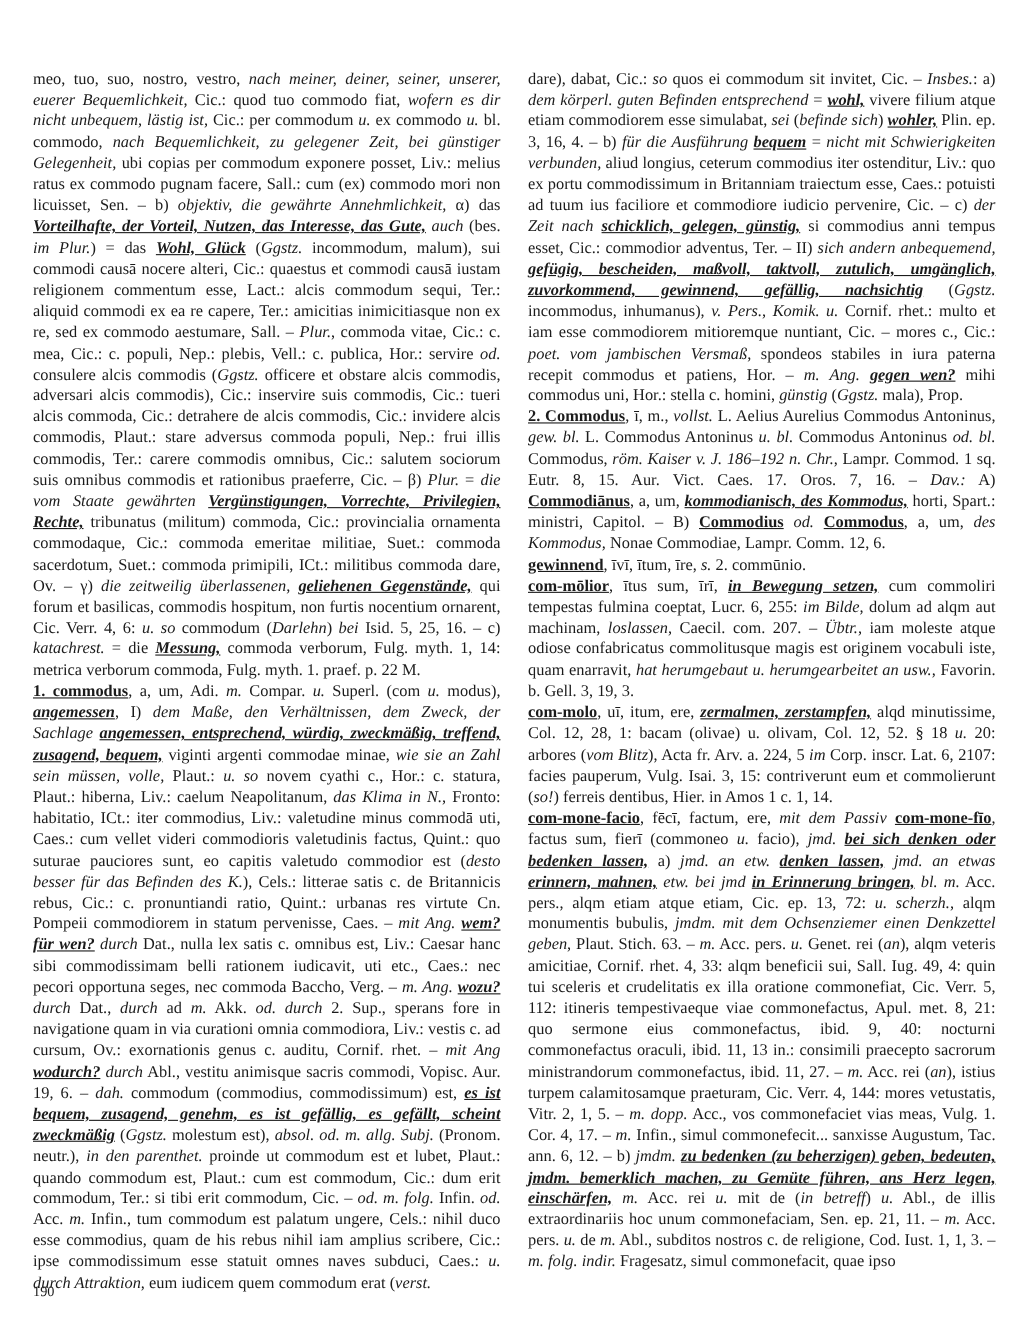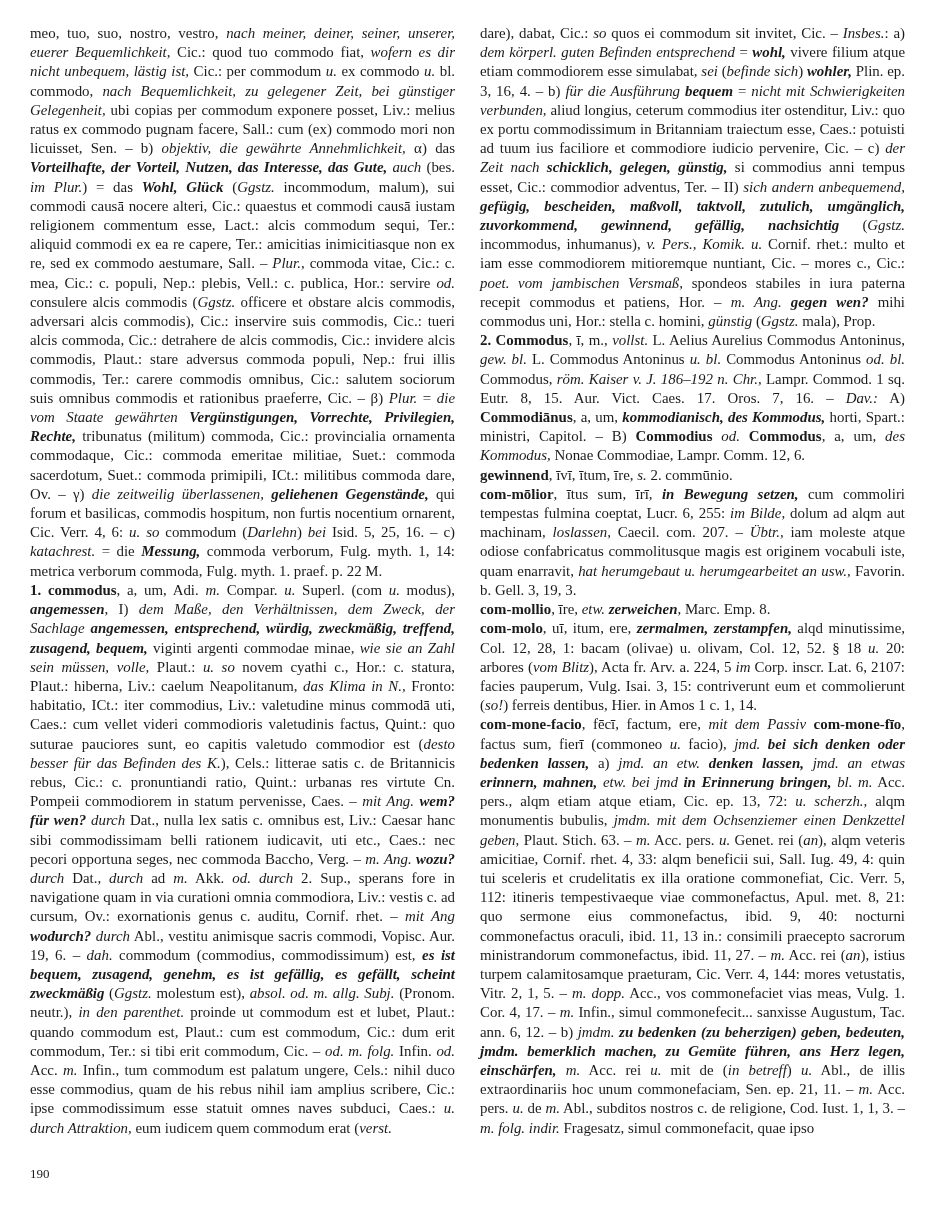--- a/index.html
+++ b/index.html
@@ -15,33 +15,34 @@
     position: relative;
     width: 935px;
     height: 1210px;
     padding: 24px 30px 0 30px;
     background: #ffffff;
     overflow: hidden;
   }
   .columns {
     display: flex;
     gap: 25px;
+    margin-top: 39px;
   }
   .column {
     width: 425px;
     font-size: 14.9px;
     line-height: 19.2px;
     text-align: justify;
     letter-spacing: 0;
     word-spacing: 0;
   }
   .column p.entry {
     margin: 0;
   }
-  .column b { font-weight: bold; }
+  .column b { font-weight: bold; text-decoration: underline; }
   .column i { font-style: italic; }
   .page-number {
     position: absolute;
     left: 30px;
     bottom: 28px;
     font-size: 13px;
     color: #1b1b1b;
   }
 </style>
 </head>
@@ -51,19 +52,18 @@
   <div class="columns">
     <div class="column">
         <p class="entry">meo, tuo, suo, nostro, vestro, <i>nach meiner, deiner, seiner, unserer, euerer Bequemlichkeit,</i> Cic.: quod tuo commodo fiat, <i>wofern es dir nicht unbequem, lästig ist,</i> Cic.: per commodum <i>u.</i> ex commodo <i>u.</i> bl. commodo, <i>nach Bequemlichkeit, zu gelegener Zeit, bei günstiger Gelegenheit,</i> ubi copias per commodum exponere posset, Liv.: melius ratus ex commodo pugnam facere, Sall.: cum (ex) commodo mori non licuisset, Sen. – b) <i>objektiv, die gewährte Annehmlichkeit,</i> α) das <b><i>Vorteilhafte, der Vorteil, Nutzen, das Interesse, das Gute,</i></b> <i>auch</i> (bes. <i>im Plur.</i>) = das <b><i>Wohl, Glück</i></b> (<i>Ggstz.</i> incommodum, malum), sui commodi causā nocere alteri, Cic.: quaestus et commodi causā iustam religionem commentum esse, Lact.: alcis commodum sequi, Ter.: aliquid commodi ex ea re capere, Ter.: amicitias inimicitiasque non ex re, sed ex commodo aestumare, Sall. – <i>Plur.</i>, commoda vitae, Cic.: c. mea, Cic.: c. populi, Nep.: plebis, Vell.: c. publica, Hor.: servire <i>od.</i> consulere alcis commodis (<i>Ggstz.</i> officere et obstare alcis commodis, adversari alcis commodis), Cic.: inservire suis commodis, Cic.: tueri alcis commoda, Cic.: detrahere de alcis commodis, Cic.: invidere alcis commodis, Plaut.: stare adversus commoda populi, Nep.: frui illis commodis, Ter.: carere commodis omnibus, Cic.: salutem sociorum suis omnibus commodis et rationibus praeferre, Cic. – β) <i>Plur.</i> = <i>die vom Staate gewährten</i> <b><i>Vergünstigungen, Vorrechte, Privilegien, Rechte,</i></b> tribunatus (militum) commoda, Cic.: provincialia ornamenta commodaque, Cic.: commoda emeritae militiae, Suet.: commoda sacerdotum, Suet.: commoda primipili, ICt.: militibus commoda dare, Ov. – γ) <i>die zeitweilig überlassenen,</i> <b><i>geliehenen Gegenstände,</i></b> qui forum et basilicas, commodis hospitum, non furtis nocentium ornarent, Cic. Verr. 4, 6: <i>u. so</i> commodum (<i>Darlehn</i>) <i>bei</i> Isid. 5, 25, 16. – c) <i>katachrest.</i> = die <b><i>Messung,</i></b> commoda verborum, Fulg. myth. 1, 14: metrica verborum commoda, Fulg. myth. 1. praef. p. 22 M.</p>
         <p class="entry"><b>1. commodus</b>, a, um, Adi. <i>m.</i> Compar. <i>u.</i> Superl. (com <i>u.</i> modus), <b><i>angemessen</i></b>, I) <i>dem Maße, den Verhältnissen, dem Zweck, der Sachlage</i> <b><i>angemessen, entsprechend, würdig, zweckmäßig, treffend, zusagend, bequem,</i></b> viginti argenti commodae minae, <i>wie sie an Zahl sein müssen, volle,</i> Plaut.: <i>u. so</i> novem cyathi c., Hor.: c. statura, Plaut.: hiberna, Liv.: caelum Neapolitanum, <i>das Klima in N.,</i> Fronto: habitatio, ICt.: iter commodius, Liv.: valetudine minus commodā uti, Caes.: cum vellet videri commodioris valetudinis factus, Quint.: quo suturae pauciores sunt, eo capitis valetudo commodior est (<i>desto besser für das Befinden des K.</i>), Cels.: litterae satis c. de Britannicis rebus, Cic.: c. pronuntiandi ratio, Quint.: urbanas res virtute Cn. Pompeii commodiorem in statum pervenisse, Caes. – <i>mit Ang.</i> <b><i>wem? für wen?</i></b> <i>durch</i> Dat., nulla lex satis c. omnibus est, Liv.: Caesar hanc sibi commodissimam belli rationem iudicavit, uti etc., Caes.: nec pecori opportuna seges, nec commoda Baccho, Verg. – <i>m. Ang.</i> <b><i>wozu?</i></b> <i>durch</i> Dat., <i>durch</i> ad <i>m.</i> Akk. <i>od. durch</i> 2. Sup., sperans fore in navigatione quam in via curationi omnia commodiora, Liv.: vestis c. ad cursum, Ov.: exornationis genus c. auditu, Cornif. rhet. – <i>mit Ang</i> <b><i>wodurch?</i></b> <i>durch</i> Abl., vestitu animisque sacris commodi, Vopisc. Aur. 19, 6. – <i>dah.</i> commodum (commodius, commodissimum) est, <b><i>es ist bequem, zusagend, genehm, es ist gefällig, es gefällt, scheint zweckmäßig</i></b> (<i>Ggstz.</i> molestum est), <i>absol. od. m. allg. Subj.</i> (Pronom. neutr.), <i>in den parenthet.</i> proinde ut commodum est et lubet, Plaut.: quando commodum est, Plaut.: cum est commodum, Cic.: dum erit commodum, Ter.: si tibi erit commodum, Cic. – <i>od. m. folg.</i> Infin. <i>od.</i> Acc. <i>m.</i> Infin., tum commodum est palatum ungere, Cels.: nihil duco esse commodius, quam de his rebus nihil iam amplius scribere, Cic.: ipse commodissimum esse statuit omnes naves subduci, Caes.: <i>u. durch Attraktion,</i> eum iudicem quem commodum erat (<i>verst.</i></p>
       </div>
     <div class="column">
         <p class="entry">dare), dabat, Cic.: <i>so</i> quos ei commodum sit invitet, Cic. – <i>Insbes.</i>: a) <i>dem körperl. guten Befinden entsprechend</i> = <b><i>wohl,</i></b> vivere filium atque etiam commodiorem esse simulabat, <i>sei</i> (<i>befinde sich</i>) <b><i>wohler,</i></b> Plin. ep. 3, 16, 4. – b) <i>für die Ausführung</i> <b><i>bequem</i></b> = <i>nicht mit Schwierigkeiten verbunden,</i> aliud longius, ceterum commodius iter ostenditur, Liv.: quo ex portu commodissimum in Britanniam traiectum esse, Caes.: potuisti ad tuum ius faciliore et commodiore iudicio pervenire, Cic. – c) <i>der Zeit nach</i> <b><i>schicklich, gelegen, günstig,</i></b> si commodius anni tempus esset, Cic.: commodior adventus, Ter. – II) <i>sich andern anbequemend,</i> <b><i>gefügig, bescheiden, maßvoll, taktvoll, zutulich, umgänglich, zuvorkommend, gewinnend, gefällig, nachsichtig</i></b> (<i>Ggstz.</i> incommodus, inhumanus), <i>v. Pers., Komik. u.</i> Cornif. rhet.: multo et iam esse commodiorem mitioremque nuntiant, Cic. – mores c., Cic.: <i>poet. vom jambischen Versmaß,</i> spondeos stabiles in iura paterna recepit commodus et patiens, Hor. – <i>m. Ang.</i> <b><i>gegen wen?</i></b> mihi commodus uni, Hor.: stella c. homini, <i>günstig</i> (<i>Ggstz.</i> mala), Prop.</p>
         <p class="entry"><b>2. Commodus</b>, ī, m., <i>vollst.</i> L. Aelius Aurelius Commodus Antoninus, <i>gew. bl.</i> L. Commodus Antoninus <i>u. bl.</i> Commodus Antoninus <i>od. bl.</i> Commodus, <i>röm. Kaiser v. J. 186–192 n. Chr.,</i> Lampr. Commod. 1 sq. Eutr. 8, 15. Aur. Vict. Caes. 17. Oros. 7, 16. – <i>Dav.:</i> A) <b>Commodiānus</b>, a, um, <b><i>kommodianisch, des Kommodus,</i></b> horti, Spart.: ministri, Capitol. – B) <b>Commodius</b> <i>od.</i> <b>Commodus</b>, a, um, <i>des Kommodus,</i> Nonae Commodiae, Lampr. Comm. 12, 6.</p>
         <p class="entry"><b>gewinnend</b>, īvī, ītum, īre, <i>s.</i> 2. commūnio.</p>
         <p class="entry"><b>com-mōlior</b>, ītus sum, īrī, <b><i>in Bewegung setzen,</i></b> cum commoliri tempestas fulmina coeptat, Lucr. 6, 255: <i>im Bilde,</i> dolum ad alqm aut machinam, <i>loslassen,</i> Caecil. com. 207. – <i>Übtr.,</i> iam moleste atque odiose confabricatus commolitusque magis est originem vocabuli iste, quam enarravit, <i>hat herumgebaut u. herumgearbeitet an usw.,</i> Favorin. b. Gell. 3, 19, 3.</p>
-        <p class="entry"><b>com-mollio</b>, īre, <i>etw.</i> <b><i>zerweichen</i></b>, Marc. Emp. 8.</p>
         <p class="entry"><b>com-molo</b>, uī, itum, ere, <b><i>zermalmen, zerstampfen,</i></b> alqd minutissime, Col. 12, 28, 1: bacam (olivae) u. olivam, Col. 12, 52. § 18 <i>u.</i> 20: arbores (<i>vom Blitz</i>), Acta fr. Arv. a. 224, 5 <i>im</i> Corp. inscr. Lat. 6, 2107: facies pauperum, Vulg. Isai. 3, 15: contriverunt eum et commolierunt (<i>so!</i>) ferreis dentibus, Hier. in Amos 1 c. 1, 14.</p>
         <p class="entry"><b>com-mone-facio</b>, fēcī, factum, ere, <i>mit dem Passiv</i> <b>com-mone-fīo</b>, factus sum, fierī (commoneo <i>u.</i> facio), <i>jmd.</i> <b><i>bei sich denken oder bedenken lassen,</i></b> a) <i>jmd. an etw.</i> <b><i>denken lassen,</i></b> <i>jmd. an etwas</i> <b><i>erinnern, mahnen,</i></b> <i>etw. bei jmd</i> <b><i>in Erinnerung bringen,</i></b> <i>bl. m.</i> Acc. pers., alqm etiam atque etiam, Cic. ep. 13, 72: <i>u. scherzh.,</i> alqm monumentis bubulis, <i>jmdm. mit dem Ochsenziemer einen Denkzettel geben,</i> Plaut. Stich. 63. – <i>m.</i> Acc. pers. <i>u.</i> Genet. rei (<i>an</i>), alqm veteris amicitiae, Cornif. rhet. 4, 33: alqm beneficii sui, Sall. Iug. 49, 4: quin tui sceleris et crudelitatis ex illa oratione commonefiat, Cic. Verr. 5, 112: itineris tempestivaeque viae commonefactus, Apul. met. 8, 21: quo sermone eius commonefactus, ibid. 9, 40: nocturni commonefactus oraculi, ibid. 11, 13 in.: consimili praecepto sacrorum ministrandorum commonefactus, ibid. 11, 27. – <i>m.</i> Acc. rei (<i>an</i>), istius turpem calamitosamque praeturam, Cic. Verr. 4, 144: mores vetustatis, Vitr. 2, 1, 5. – <i>m. dopp.</i> Acc., vos commonefaciet vias meas, Vulg. 1. Cor. 4, 17. – <i>m.</i> Infin., simul commonefecit... sanxisse Augustum, Tac. ann. 6, 12. – b) <i>jmdm.</i> <b><i>zu bedenken (zu beherzigen) geben, bedeuten, jmdm. bemerklich machen, zu Gemüte führen, ans Herz legen, einschärfen,</i></b> <i>m.</i> Acc. rei <i>u.</i> mit de (<i>in betreff</i>) <i>u.</i> Abl., de illis extraordinariis hoc unum commonefaciam, Sen. ep. 21, 11. – <i>m.</i> Acc. pers. <i>u.</i> de <i>m.</i> Abl., subditos nostros c. de religione, Cod. Iust. 1, 1, 3. – <i>m. folg. indir.</i> Fragesatz, simul commonefacit, quae ipso</p>
       </div>
   </div>
   <div class="page-number">190</div>
 </div>
 
 </body></html>

